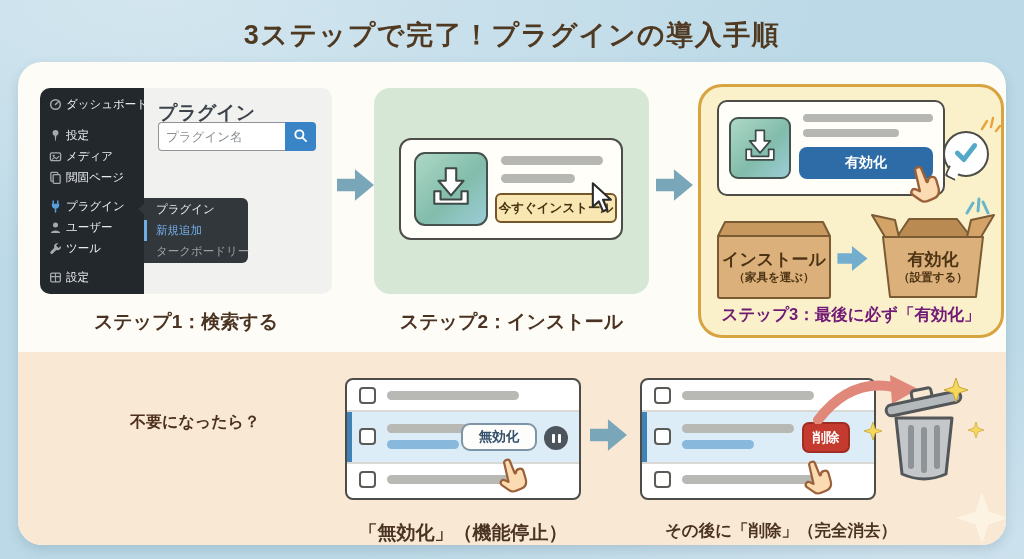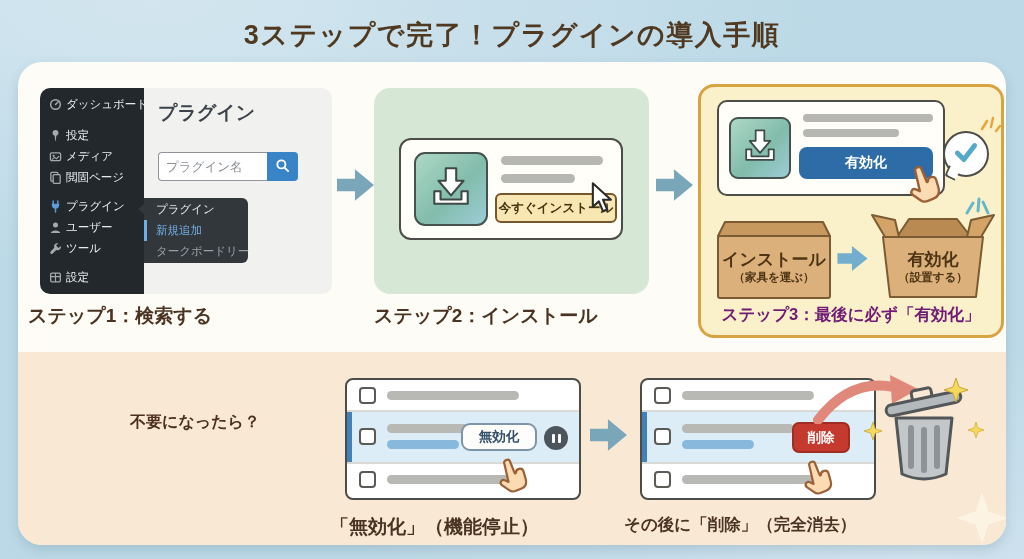--- a/index.html
+++ b/index.html
@@ -18,42 +18,42 @@
   .title{position:absolute;top:17px;left:0;width:100%;text-align:center;font-size:27px;font-weight:bold;
     color:var(--title-brown,#503921);letter-spacing:1.5px;}
   .card{position:absolute;left:18px;top:62px;width:988px;height:483px;border-radius:24px;
     background:var(--panel-white,#fdfcf6);box-shadow:0 5px 12px rgba(60,90,110,.18);overflow:hidden;}
   .peach{position:absolute;left:0;right:0;top:290px;bottom:0;background:var(--panel-peach,#f9e8d4);}
 
   
   .step1{position:absolute;left:22px;top:26px;width:292px;height:206px;}
   .s1-content{position:absolute;left:104px;top:0;right:0;bottom:0;background:#f1f1ef;border-radius:0 10px 10px 0;}
   .s1-heading{position:absolute;left:14px;top:12px;font-size:19px;font-weight:600;color:#3c434a;}
-  .search-row{position:absolute;left:14px;top:64px;display:flex;width:140px;height:29px;}
+  .search-row{position:absolute;left:14px;top:34px;display:flex;width:158px;height:29px;}
   .s1-input{flex:1;min-width:0;height:29px;border:1px solid #90949a;border-right:none;border-radius:4px 0 0 4px;
     background:#fff;font-size:12.5px;color:#50575e;padding:0 7px;outline:none;}
   .s1-input::placeholder{color:#8a8f94;}
   .s1-search-btn{width:31px;height:29px;border:none;border-radius:0 4px 4px 0;background:var(--wp-blue,#3984c6);
     display:flex;align-items:center;justify-content:center;cursor:pointer;}
   .s1-sidebar{position:absolute;left:0;top:0;width:104px;height:100%;background:var(--wp-dark,#23282d);
     border-radius:10px 0 0 10px;padding-top:6px;z-index:1;}
   .mi{display:flex;align-items:center;gap:4px;height:21px;padding-left:9px;color:#eef0f1;font-size:11.5px;white-space:nowrap;}
   .mi .ic{width:13px;height:13px;color:#a7aaad;display:inline-flex;flex:0 0 13px;}
   .mi .ic svg{width:13px;height:13px;}
   .mi.gap-lg{margin-top:10px;} .mi.gap-md{margin-top:8px;} .mi.gap-sm{margin-top:8px;}
   .mi.active .ic{color:#5b9dd9;}
   .s1-flyout{position:absolute;left:104px;top:110px;width:104px;background:#32373c;border-radius:0 6px 6px 0;
     padding:1px 0;z-index:2;}
   .s1-flyout::before{content:"";position:absolute;left:-6px;top:5px;border-top:6px solid transparent;
     border-bottom:6px solid transparent;border-right:7px solid #32373c;}
   .fly{height:21px;line-height:21px;padding-left:12px;font-size:11.5px;color:#e8eaec;white-space:nowrap;}
   .fly.fly-active{color:var(--submenu-blue,#72aee6);box-shadow:inset 3px 0 0 var(--submenu-blue,#72aee6);}
   .fly.fly-dim{color:#9ea3a8;}
 
-  .caption{position:absolute;text-align:left;font-weight:bold;color:#4a3322;font-size:19px;}
+  .caption{position:absolute;text-align:center;font-weight:bold;color:#4a3322;font-size:19px;margin-top:6px;}
   .cap1{left:10px;top:241px;width:316px;}
   .cap2{left:356px;top:241px;width:275px;}
 
   
   .blk-arrow{position:absolute;width:38px;height:34px;}
   .a1{left:319px;top:106px;} .a2{left:638px;top:106px;} .a3{left:572px;top:356px;}
 
   
   .step2{position:absolute;left:356px;top:26px;width:275px;height:206px;background:var(--step2-green,#d6e8d5);border-radius:16px;}
   .mini-card{position:absolute;background:#fffef9;border:2px solid #4c4c48;border-radius:12px;}
@@ -62,21 +62,21 @@
     background:linear-gradient(135deg,#aed8c6 0%,#82bcab 55%,#9ccdd6 100%);display:flex;align-items:center;justify-content:center;}
   .sq2{left:13px;top:12px;width:74px;height:74px;}
   .bar{position:absolute;background:#b6b6b2;border-radius:5px;}
   .b21{left:100px;top:16px;width:102px;height:9px;} .b22{left:100px;top:34px;width:74px;height:9px;}
   .install-btn{position:absolute;left:94px;top:53px;width:122px;height:30px;background:var(--install-button-bg,#f9e7b3);
     border:2px solid #76572a;border-radius:6px;font-size:12.5px;font-weight:bold;color:#44340f;cursor:pointer;}
   .cursor2{position:absolute;left:214px;top:94px;width:28px;height:34px;z-index:3;}
 
   
   .step3{position:absolute;left:680px;top:22px;width:306px;height:254px;background:var(--step3-cream,#faf0c9);
-    border:3px solid var(--step3-border,#d8a442);border-radius:16px;}
+    border:3px solid var(--step3-border,#d8a442);border-radius:24px;}
   .mc3{left:16px;top:13px;width:228px;height:96px;border-radius:10px;}
   .sq3{left:10px;top:15px;width:62px;height:62px;border-radius:9px;}
   .b31{left:84px;top:12px;width:130px;height:8px;} .b32{left:84px;top:27px;width:96px;height:8px;}
   .activate-btn{position:absolute;left:80px;top:45px;width:134px;height:32px;background:var(--activate-button-bg,#2d6ca6);
     border:none;border-radius:8px;color:#fff;font-size:14px;font-weight:bold;cursor:pointer;}
   .check-bubble{position:absolute;left:242px;top:44px;width:46px;height:46px;border-radius:50%;background:#fff;
     border:2.5px solid #4c4c48;display:flex;align-items:center;justify-content:center;z-index:2;}
   .check-bubble::after{content:"";position:absolute;left:1px;bottom:-4px;width:10px;height:10px;background:#fff;
     border-left:2.5px solid #4c4c48;border-bottom:2.5px solid #4c4c48;transform:rotate(25deg);border-radius:0 0 0 4px;}
   .spark-orange{position:absolute;left:278px;top:28px;width:22px;height:20px;}
@@ -104,21 +104,21 @@
   .cb{position:absolute;left:12px;top:7px;width:17px;height:17px;border:2px solid #5a5a57;border-radius:4px;background:#fff;}
   .r2 .cb{top:16px;}
   .gbar{position:absolute;left:40px;top:11px;width:132px;height:9px;background:#b8b8b5;border-radius:5px;}
   .r2 .gbar{top:12px;width:112px;}
   .bbar{position:absolute;left:40px;top:28px;width:72px;height:9px;background:#88b9dc;border-radius:5px;}
   .deact-btn{position:absolute;right:42px;top:11px;width:76px;height:28px;background:#fdfdfb;border:2px solid #7e95a8;
     border-radius:9px;font-size:13.5px;font-weight:bold;color:#35506b;cursor:pointer;}
   .pause{position:absolute;right:11px;top:14px;width:24px;height:24px;border-radius:50%;background:#4d555c;
     display:flex;align-items:center;justify-content:center;gap:3px;}
   .pause i{display:block;width:3px;height:9px;background:#fff;border-radius:1px;}
-  .del-btn{position:absolute;right:24px;top:10px;width:58px;height:31px;background:var(--delete-button-bg,#c53a2e);
+  .del-btn{position:absolute;right:24px;top:10px;width:48px;height:31px;background:var(--delete-button-bg,#c53a2e);
     border:2px solid #a02c22;border-radius:7px;font-size:13.5px;font-weight:bold;color:#fff;cursor:pointer;}
   .hA{left:148px;top:76px;width:42px;height:46px;}
   .hB{left:158px;top:78px;width:42px;height:46px;}
   .capA{left:312px;top:452px;width:266px;font-size:19px;}
   .capB{left:606px;top:452px;width:314px;font-size:16.5px;}
   .red-arrow{position:absolute;left:792px;top:312px;width:115px;height:50px;}
   .trash{position:absolute;left:860px;top:322px;width:92px;height:104px;}
   .spark{position:absolute;}
   .sp1{left:846px;top:360px;width:18px;height:18px;}
   .sp2{left:926px;top:316px;width:24px;height:24px;}

